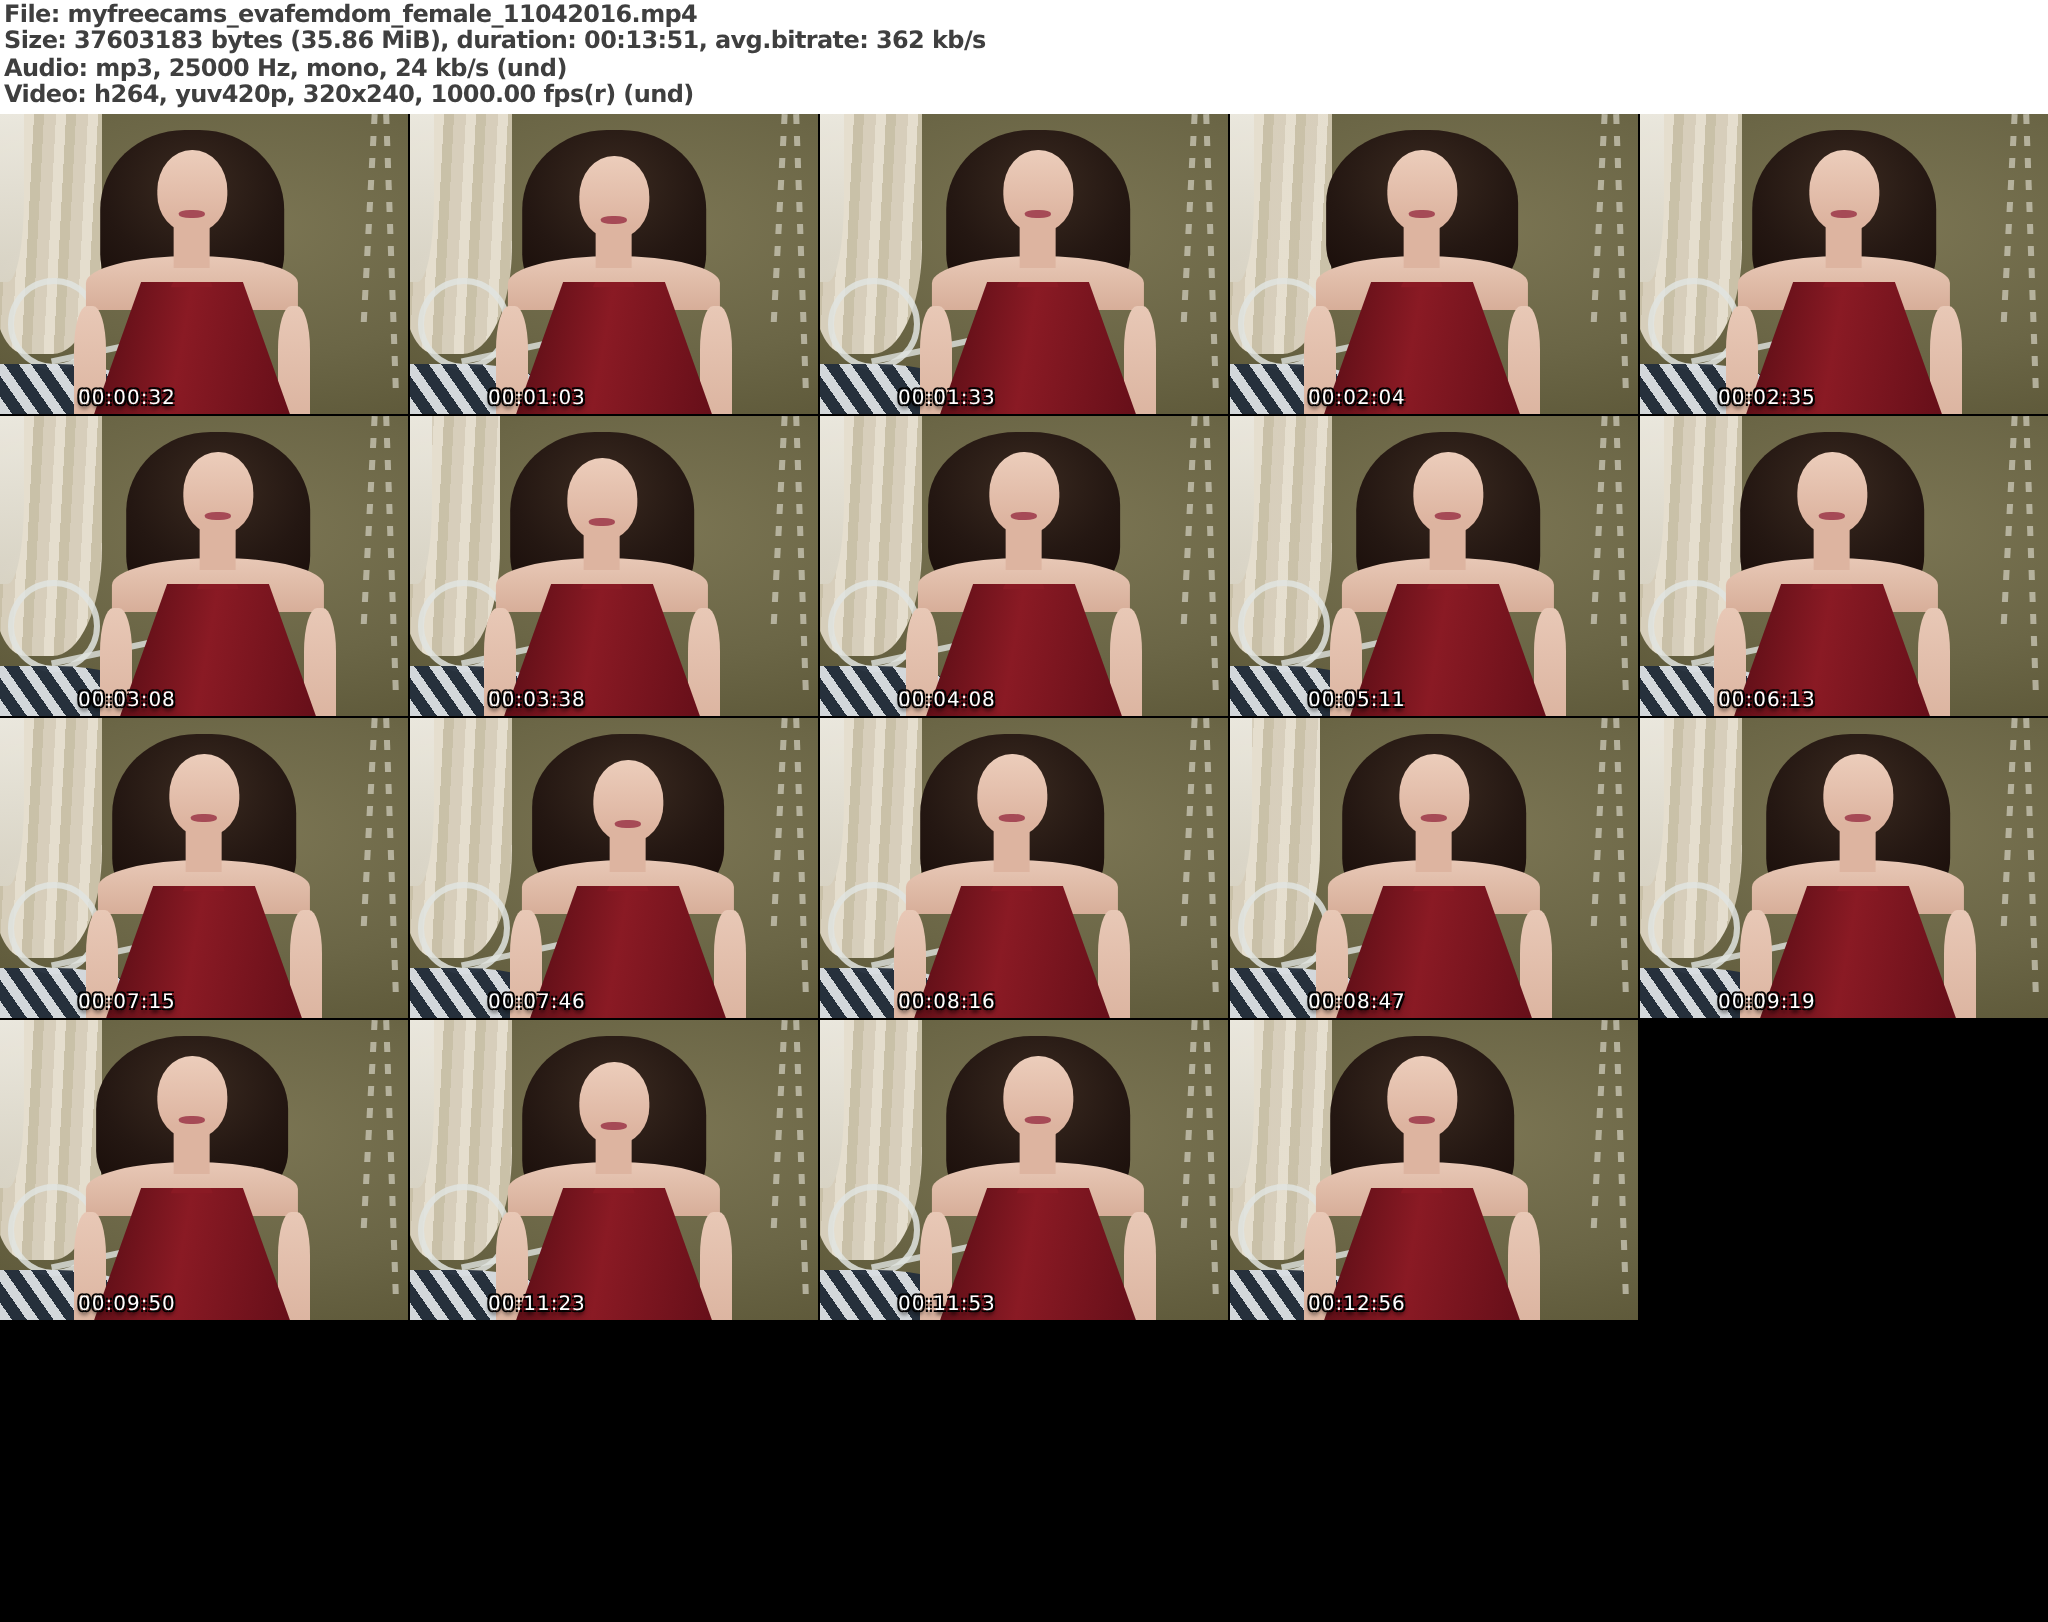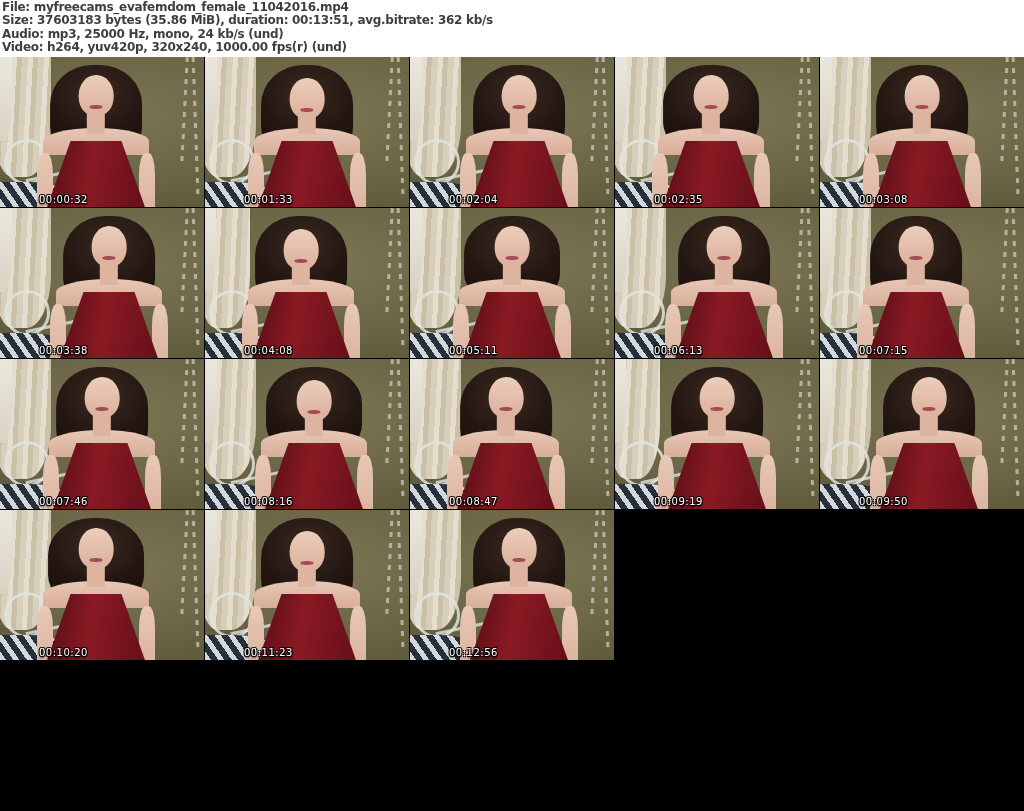--- a/index.html
+++ b/index.html
@@ -180,20 +180,37 @@
     <div class="pillow"></div>
     <div class="figure">
       <div class="hair"></div>
       <div class="shoulders"></div>
       <div class="neck"></div>
       <div class="face"></div>
       <div class="arm-l"></div>
       <div class="arm-r"></div>
       <div class="dress"></div>
     </div>
+    <figcaption class="ts">00:01:03</figcaption>
+  </figure>
+      <figure class="cell">
+    <div class="curtain"></div>
+    <div class="chain-a"></div>
+    <div class="chain-b"></div>
+    <div class="bedframe"></div>
+    <div class="pillow"></div>
+    <div class="figure">
+      <div class="hair"></div>
+      <div class="shoulders"></div>
+      <div class="neck"></div>
+      <div class="face"></div>
+      <div class="arm-l"></div>
+      <div class="arm-r"></div>
+      <div class="dress"></div>
+    </div>
     <figcaption class="ts">00:01:33</figcaption>
   </figure>
       <figure class="cell">
     <div class="curtain"></div>
     <div class="chain-a"></div>
     <div class="chain-b"></div>
     <div class="bedframe"></div>
     <div class="pillow"></div>
     <div class="figure">
       <div class="hair"></div>
@@ -418,50 +435,50 @@
     <div class="pillow"></div>
     <div class="figure">
       <div class="hair"></div>
       <div class="shoulders"></div>
       <div class="neck"></div>
       <div class="face"></div>
       <div class="arm-l"></div>
       <div class="arm-r"></div>
       <div class="dress"></div>
     </div>
-    <figcaption class="ts">00:10:20</figcaption>
-  </figure>
-      <figure class="cell">
-    <div class="curtain"></div>
-    <div class="chain-a"></div>
-    <div class="chain-b"></div>
-    <div class="bedframe"></div>
-    <div class="pillow"></div>
-    <div class="figure">
-      <div class="hair"></div>
-      <div class="shoulders"></div>
-      <div class="neck"></div>
-      <div class="face"></div>
-      <div class="arm-l"></div>
-      <div class="arm-r"></div>
-      <div class="dress"></div>
-    </div>
     <figcaption class="ts">00:11:23</figcaption>
   </figure>
       <figure class="cell">
     <div class="curtain"></div>
     <div class="chain-a"></div>
     <div class="chain-b"></div>
     <div class="bedframe"></div>
     <div class="pillow"></div>
     <div class="figure">
       <div class="hair"></div>
       <div class="shoulders"></div>
       <div class="neck"></div>
       <div class="face"></div>
       <div class="arm-l"></div>
       <div class="arm-r"></div>
       <div class="dress"></div>
     </div>
+    <figcaption class="ts">00:11:53</figcaption>
+  </figure>
+      <figure class="cell">
+    <div class="curtain"></div>
+    <div class="chain-a"></div>
+    <div class="chain-b"></div>
+    <div class="bedframe"></div>
+    <div class="pillow"></div>
+    <div class="figure">
+      <div class="hair"></div>
+      <div class="shoulders"></div>
+      <div class="neck"></div>
+      <div class="face"></div>
+      <div class="arm-l"></div>
+      <div class="arm-r"></div>
+      <div class="dress"></div>
+    </div>
     <figcaption class="ts">00:12:56</figcaption>
   </figure>
     </div>
 </div>
 
 </body></html>

